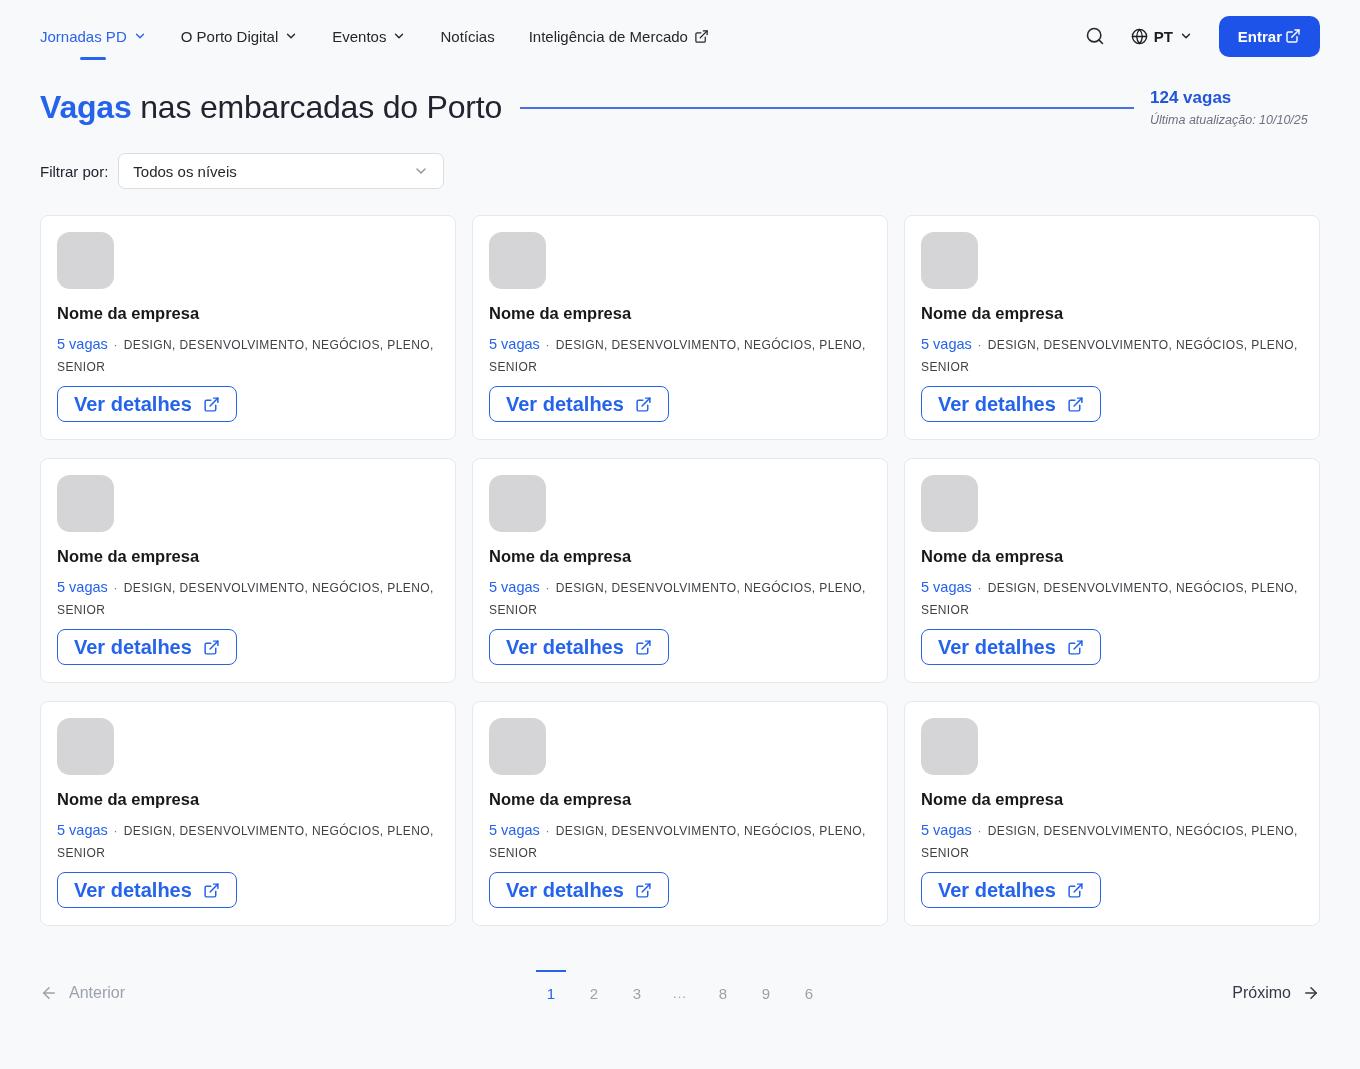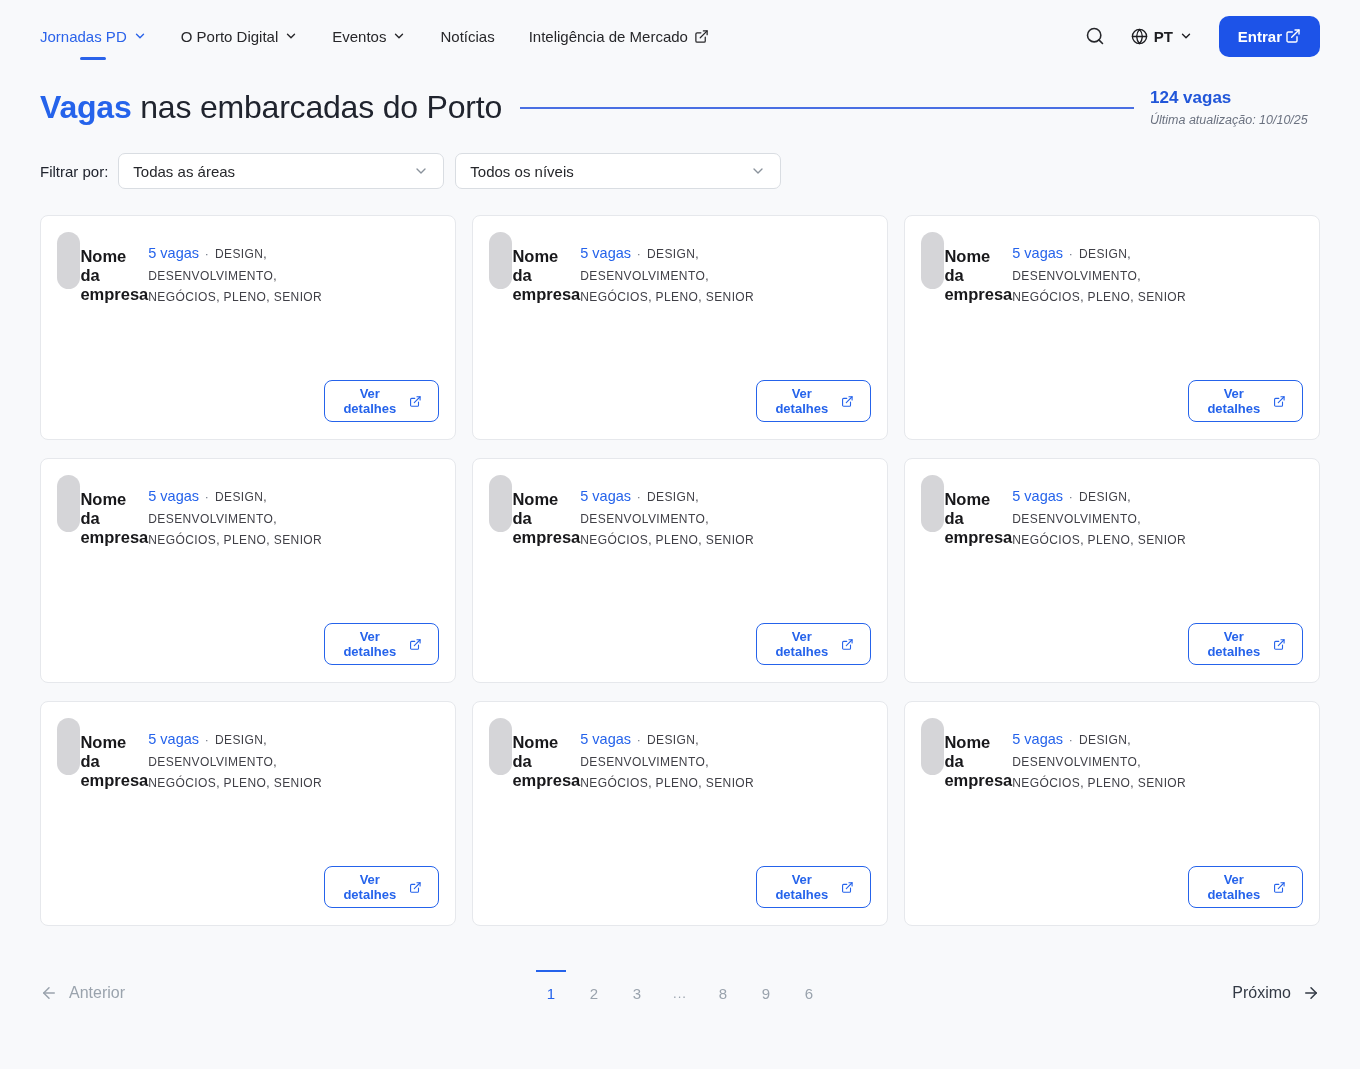--- a/index.html
+++ b/index.html
@@ -95,34 +95,34 @@
     gap: 18px 16px;
     padding: 0 40px;
     margin-top: 26px;
   }
   .card {
     background: #fff;
     border: 1px solid #e6e8ec;
     border-radius: 8px;
     height: 225px;
     padding: 16px 16px 17px;
-    display: flex; flex-direction: row;
+    display: flex; flex-direction: column;
   }
   .thumb { width: 57px; height: 57px; border-radius: 13px; background: #d5d5d8; }
   .company { margin-top: 15px; font-size: 16.5px; font-weight: 700; color: #18181b; }
   .meta { margin-top: 9px; font-size: 12px; line-height: 1.75; color: #3f3f46; letter-spacing: 0.4px; font-weight: 500; }
   .vacancies { color: #2563eb; font-size: 14.5px; letter-spacing: 0; font-weight: 400; text-decoration: none; cursor: pointer; }
   .sep { color: #6b7280; margin: 0 2px; }
   .btn-details {
     margin-top: auto; align-self: flex-start;
     display: flex; align-items: center; gap: 11px;
     background: #fff; color: #2563eb;
     border: 1.5px solid #2563eb; border-radius: 8px;
-    padding: 8px 16px; height: 42px;
-    font-size: 13px; font-weight: 700;
+    padding: 8px 16px; height: 36px;
+    font-size: 20px; font-weight: 700;
   }
 
   
   .pagination {
     position: relative;
     display: flex; align-items: center; justify-content: space-between;
     padding: 0 40px;
     margin-top: 52px;
     height: 30px;
   }
@@ -217,26 +217,20 @@
   <div class="hero-line"></div>
   <div class="hero-meta">
     <div class="hero-count">124 vagas</div>
     <div class="hero-updated">Última atualização: 10/10/25</div>
   </div>
 </section>
 
 <section class="filters">
   <span class="filter-label">Filtrar por:</span>
   <div class="select">
-    <span>Todas as áreas</span>
-    <svg class="chev" width="16" height="16" viewBox="0 0 24 24" fill="none" stroke="currentColor" stroke-width="2" stroke-linecap="round" stroke-linejoin="round">
-        <polyline points="6 9 12 15 18 9"></polyline>
-      </svg>
-  </div>
-  <div class="select">
     <span>Todos os níveis</span>
     <svg class="chev" width="16" height="16" viewBox="0 0 24 24" fill="none" stroke="currentColor" stroke-width="2" stroke-linecap="round" stroke-linejoin="round">
         <polyline points="6 9 12 15 18 9"></polyline>
       </svg>
   </div>
 </section>
 
 <section class="grid">
 
 <article class="card">

